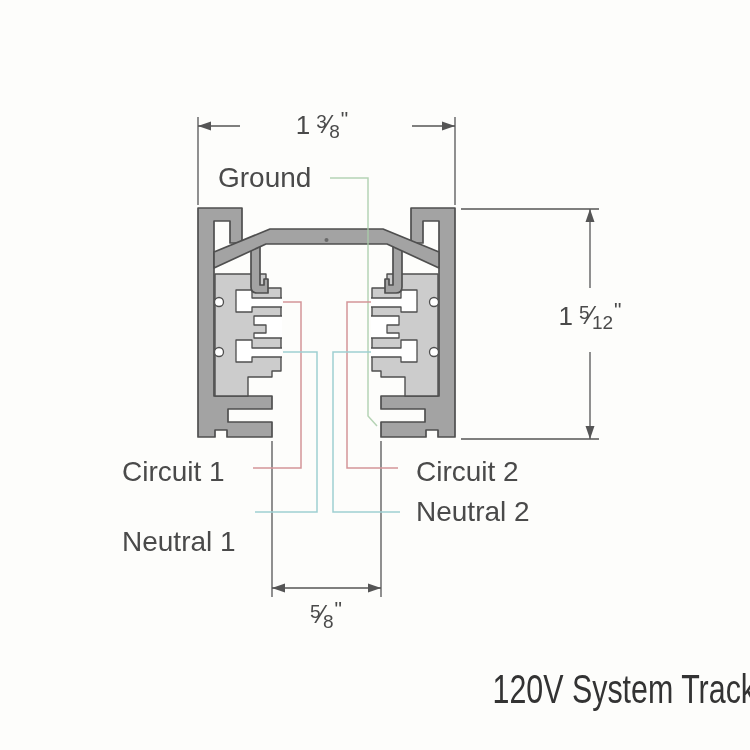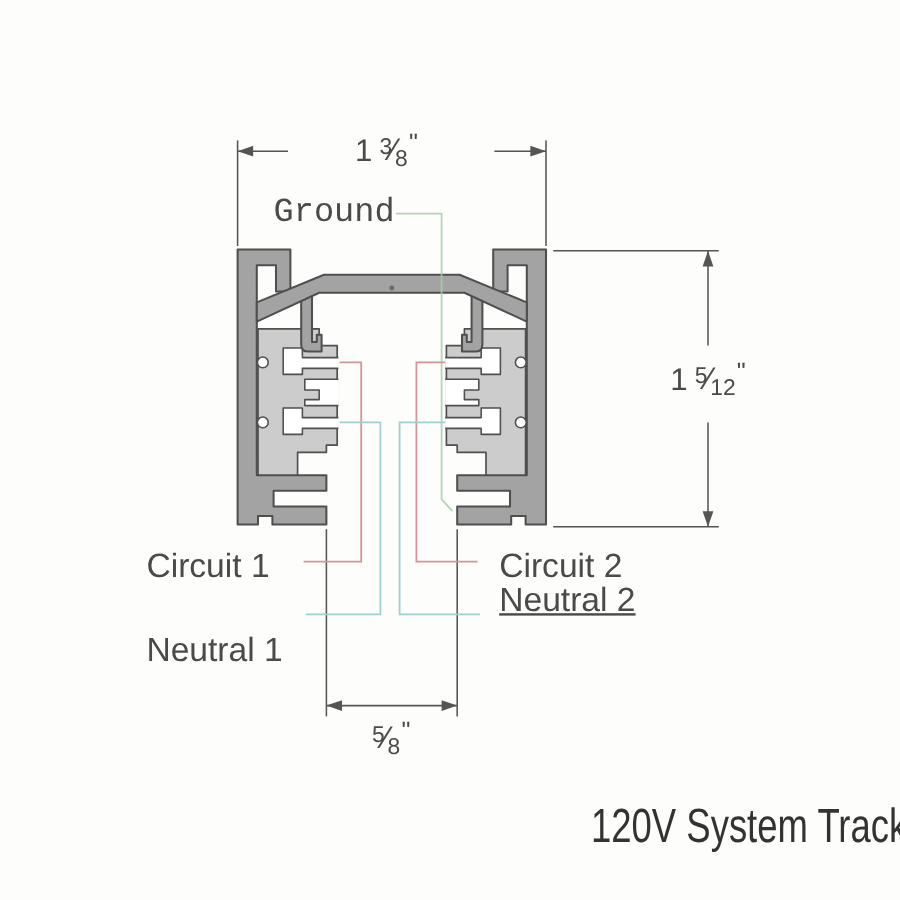--- a/index.html
+++ b/index.html
@@ -101,26 +101,26 @@
   <path class="alum" d="M214,252 L270,229 L383,229 L439,252 L439,268 L387,244 L266,244 L214,268 Z"></path>
   <circle cx="326.5" cy="240" r="2" fill="#6a6a6a"></circle>
 
   <path class="wg" d="M330,178 H368 V416 L377,426"></path>
   <path class="wc" d="M283,302 H301 V468 H253"></path>
   <path class="wc" d="M371,302 H347 V468 H398"></path>
   <path class="wn" d="M283,352 H317 V512 H255"></path>
   <path class="wn" d="M371,352 H333 V512 H400"></path>
 </svg>
 
-<div class="lbl" style="left:228px;top:164px;font-family:Liberation Mono, monospace;">Ground</div>
+<div class="lbl" style="left:218px;top:164px;">Ground</div>
 
 <div class="lbl" style="left:122px;top:458px;">Circuit 1</div>
 <div class="lbl" style="left:122px;top:528px;">Neutral 1</div>
 <div class="lbl" style="left:416px;top:458px;">Circuit 2</div>
-<div class="lbl" style="left:416px;top:486px;text-decoration:underline;">Neutral 2</div>
+<div class="lbl" style="left:416px;top:498px;">Neutral 2</div>
 
 <div class="dimtxt" style="left:272px;top:112px;width:100px;">
   <span class="whole">1</span><span class="fnum">3</span><span class="fsl">⁄</span><span class="fden">8</span><span class="funit">"</span>
 </div>
 
 <div class="dimtxt" style="left:538px;top:303px;width:104px;">
   <span class="whole">1</span><span class="fnum">5</span><span class="fsl">⁄</span><span class="fden">12</span><span class="funit">"</span>
 </div>
 
 <div class="dimtxt" style="left:276px;top:602px;width:100px;">

